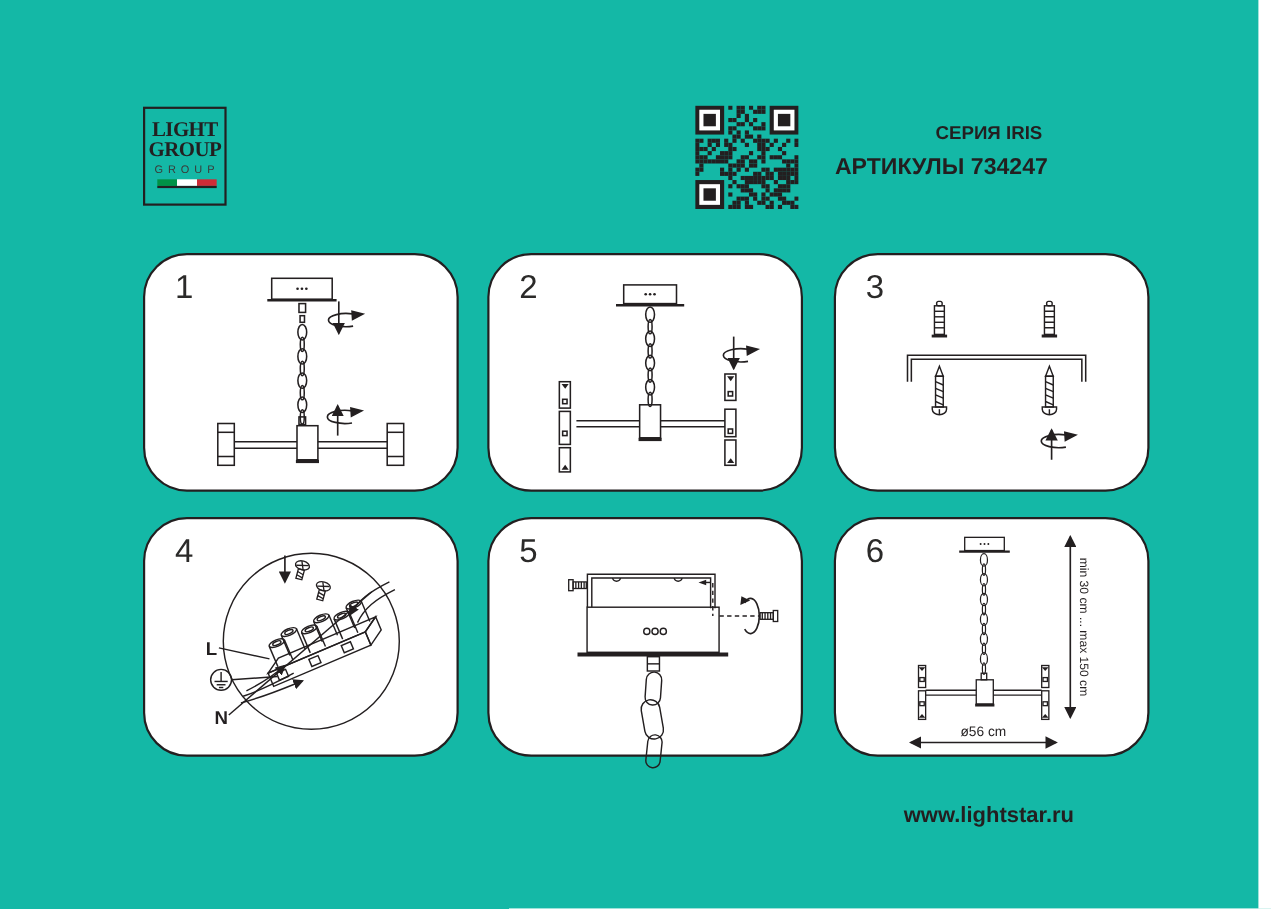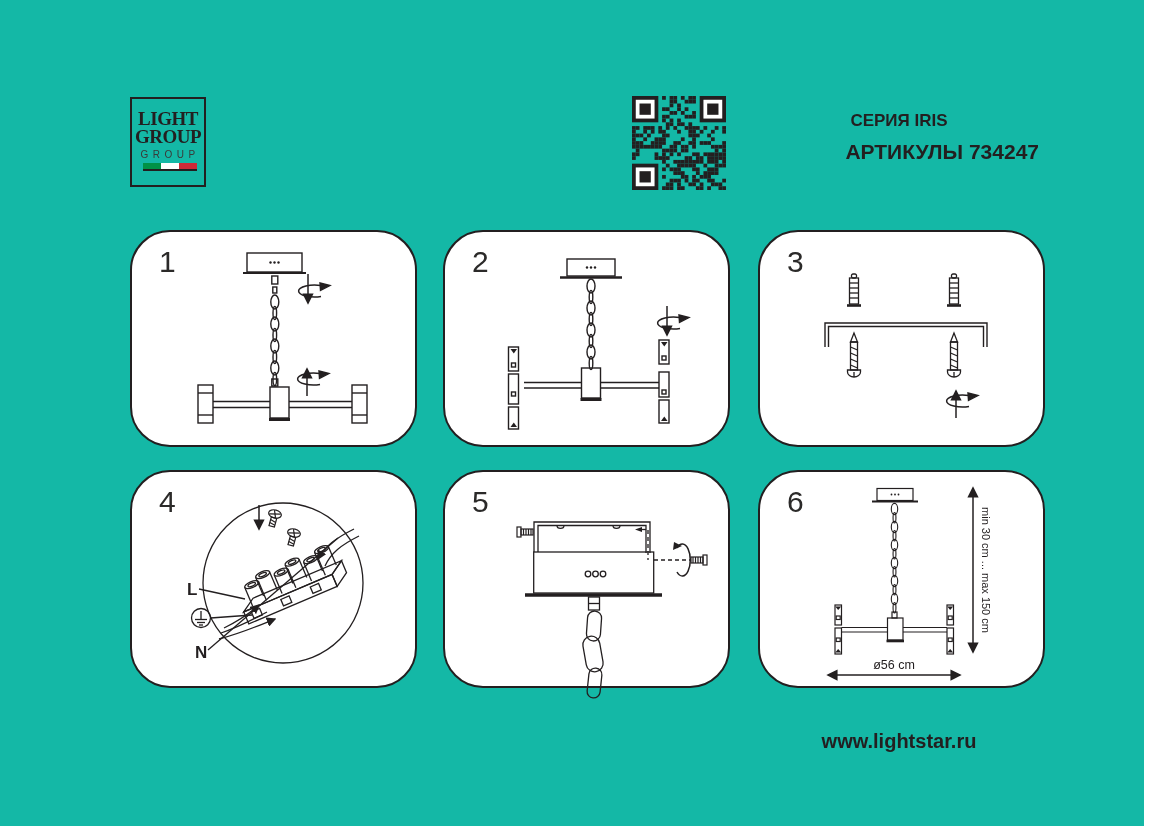--- a/index.html
+++ b/index.html
@@ -14,21 +14,21 @@
   .logo-word.first{margin-top:11px;}
   .logo-group{font-family:"Liberation Sans",sans-serif;font-size:10px;letter-spacing:4.5px;
               margin-top:3px;margin-left:4px;color:#3a3a39;}
   .logo-flag{height:6px;margin:3px 7px 0 11px;border-bottom:2px solid #231f20;
              background:linear-gradient(90deg,#009246 0 33.3%,#ffffff 33.3% 66.6%,#ce2b37 66.6%);}
   .title{position:absolute;left:233px;top:102px;font-size:22px;font-weight:bold;
          line-height:30px;color:#231f20;}
   .qr{position:absolute;left:632px;top:96px;width:94px;height:94px;}
   .series{position:absolute;left:759px;top:111px;width:280px;text-align:center;
           font-size:17px;font-weight:bold;}
-  .articles{position:absolute;left:759px;top:140px;width:280px;text-align:right;
+  .articles{position:absolute;left:759px;top:140px;width:280px;text-align:left;
             font-size:21px;font-weight:bold;}
 
   
   .panel{position:absolute;width:287px;border:2px solid #231f20;border-radius:40px;
          box-sizing:border-box;background:#fff;}
   .p1{left:130px;top:230px;height:217px;}
   .p2{left:443px;top:230px;height:217px;}
   .p3{left:758px;top:230px;height:217px;}
   .p4{left:130px;top:470px;height:218px;}
   .p5{left:443px;top:470px;height:218px;}

